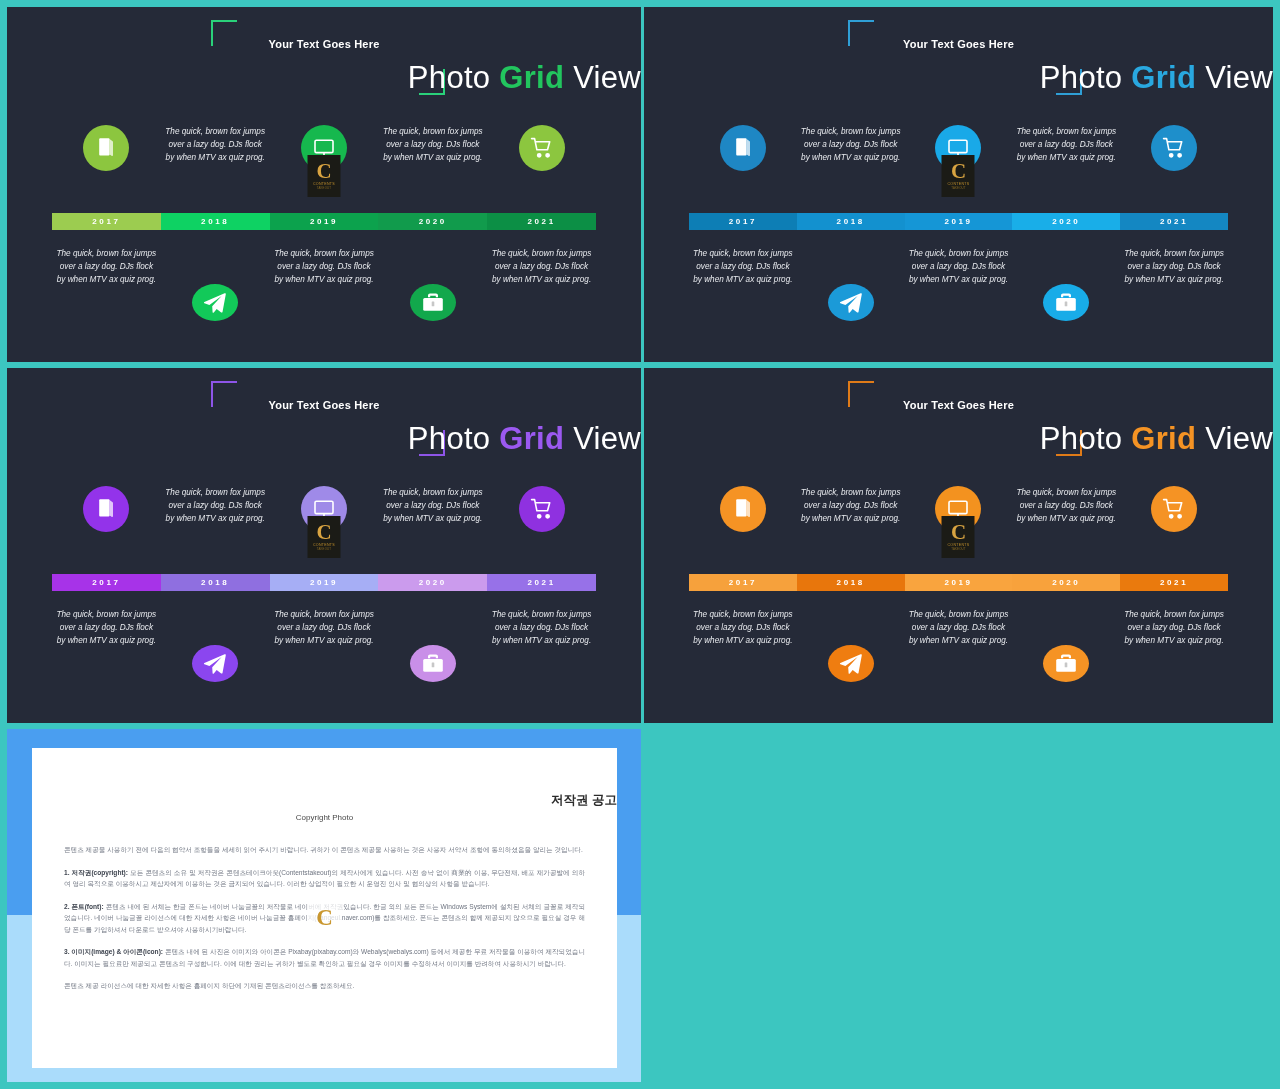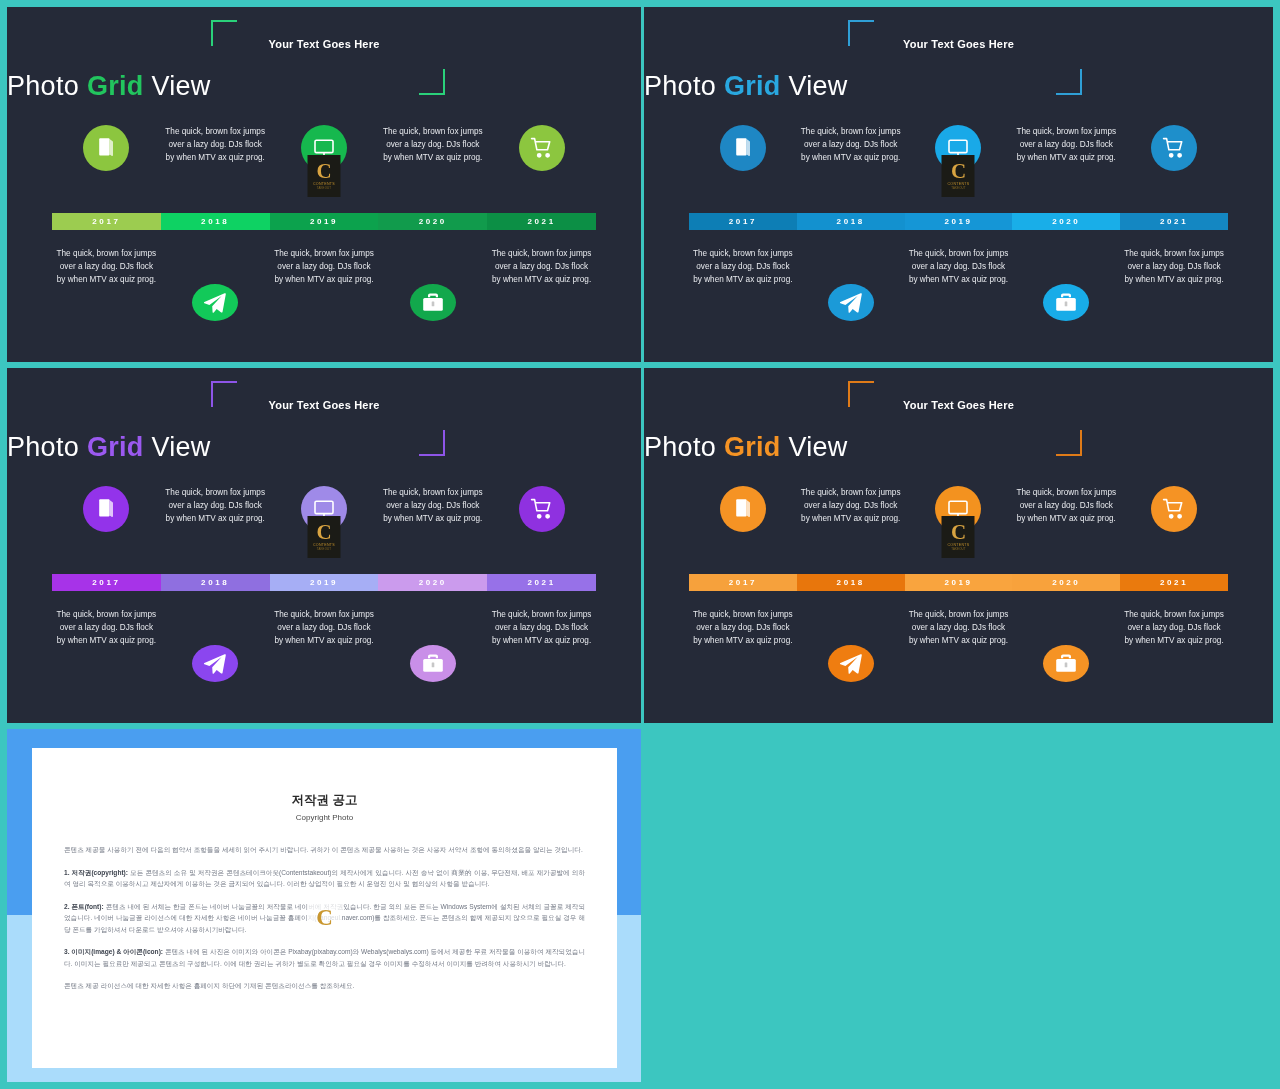--- a/index.html
+++ b/index.html
@@ -28,43 +28,44 @@
 
   
   .hdr { position: absolute; left: 0; right: 0; top: 0; height: 100px; }
   .kicker {
     position: absolute; top: 31px; left: 0; right: 0;
     text-align: center;
     font-size: 11px; font-weight: bold; color: #ffffff;
     letter-spacing: .2px;
   }
   .title {
-    position: absolute; top: 64px; left: 0; right: 0;
-    text-align: left;
-    font-size: 27px; color: #ffffff; letter-spacing: .3px;
+    position: absolute; top: 53px; left: 0; right: 0;
+    text-align: right;
+    font-size: 31px; color: #ffffff; letter-spacing: .3px;
     white-space: nowrap;
   }
   .title .accent { font-weight: bold; }
   .title .w { font-weight: normal; }
   .bracket { position: absolute; width: 26px; height: 26px; }
   .bracket.tl { left: 204px; top: 13px; border-left: 2px solid; border-top: 2px solid; }
   .bracket.br { left: 412px; top: 62px; border-right: 2px solid; border-bottom: 2px solid; }
 
   
   .cols {
     position: absolute; left: 45px; right: 45px; top: 118px; height: 190px;
   }
   .colrow { display: flex; width: 100%; }
   .col { flex: 1 1 0; display: flex; flex-direction: column; align-items: center; }
   .rowtop { height: 88px; justify-content: flex-start; }
   .rowbot { height: 78px; justify-content: flex-start; padding-top: 4px; }
 
   .blurb {
     font-size: 8.2px; line-height: 13px; color: #e8eaee; text-align: center;
     width: 100px;
+    font-style: italic;
   }
 
   
   .badge {
     width: 46px; height: 46px; border-radius: 50%;
     display: flex; align-items: center; justify-content: center;
     position: relative;
   }
   .badge svg { width: 24px; height: 24px; display: block; }
 
@@ -105,21 +106,21 @@
   }
   .doc-frame-bot {
     position: absolute; left: 0; top: 186px; width: 634px; height: 167px;
     background: #aadcfb;
   }
   .doc-page {
     position: absolute; left: 25px; top: 19px; width: 585px; height: 320px;
     background: #ffffff; overflow: hidden;
   }
   .doc-title {
-    text-align: center; margin-top: 44px;
+    text-align: right; margin-top: 44px;
     font-size: 12.5px; font-weight: bold; color: #2b2b2b;
   }
   .doc-sub {
     text-align: center; margin-top: 4px;
     font-size: 8px; color: #4a4a4a;
   }
   .doc-body { margin: 22px 32px 0 32px; }
   .doc-p {
     font-size: 6.6px; line-height: 11.5px; color: #6e7480;
     margin-bottom: 11px; text-align: justify;

